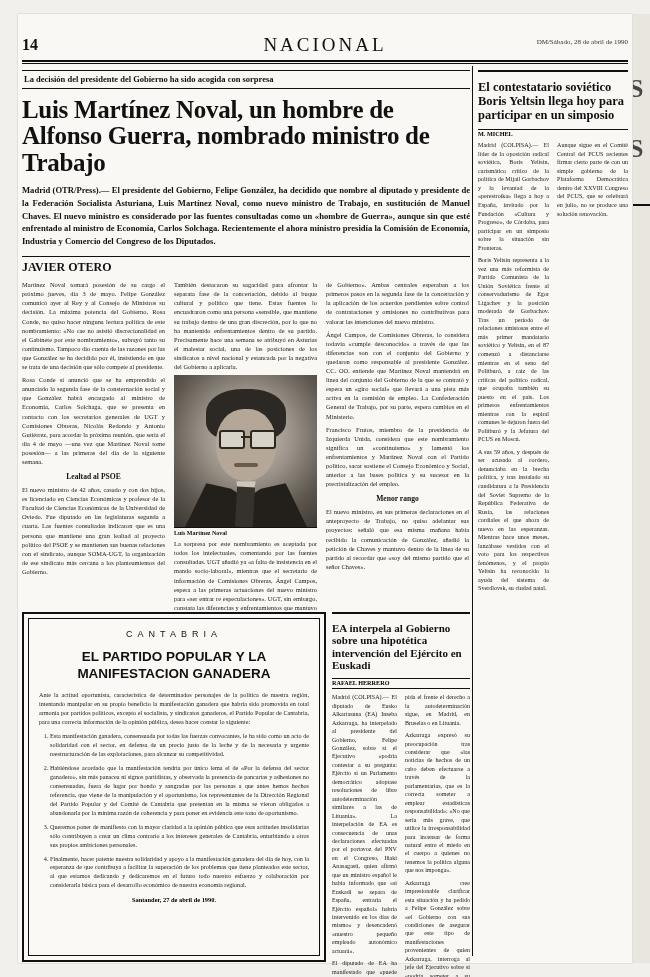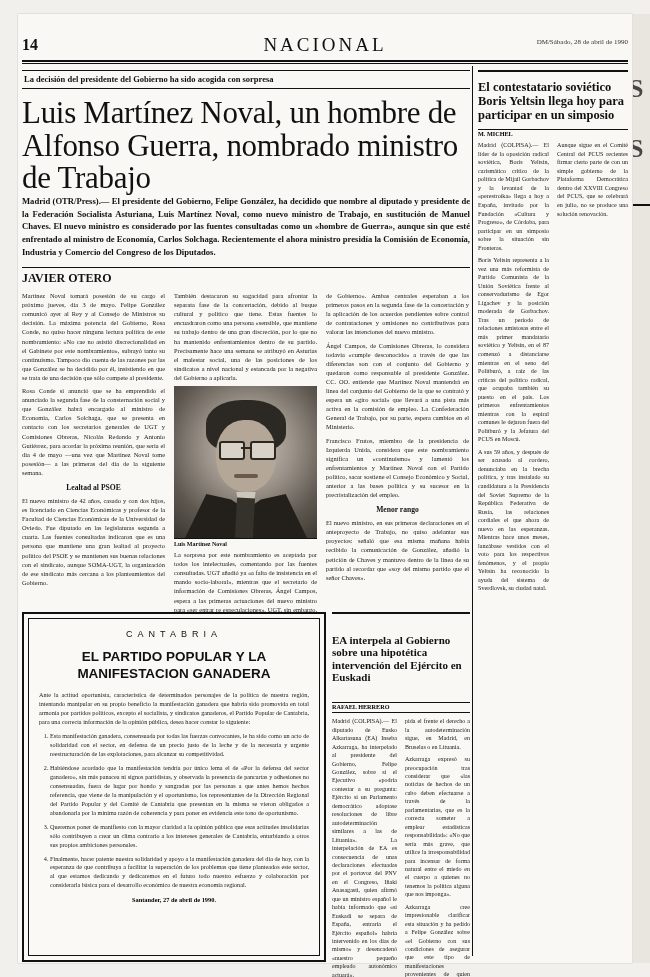--- a/index.html
+++ b/index.html
@@ -21,21 +21,21 @@
   .rule-top{position:absolute;left:22px;top:60px;width:606px;height:2px;background:#111;}
   .rule-top2{position:absolute;left:22px;top:63px;width:606px;height:1px;background:#111;}
 
   
   .left-zone{position:absolute;left:22px;top:70px;width:448px;}
   .right-zone{position:absolute;left:478px;top:70px;width:150px;}
   .vrule{position:absolute;left:472px;top:66px;width:1px;height:890px;background:#111;}
 
   .kicker{font-size:8.5px;font-weight:bold;color:#111;padding:3px 0 4px 2px;border-top:1px solid #111;border-bottom:1px solid #111;}
   h1.headline{
-    font-size:31px;line-height:1.05;font-weight:normal;color:#111;margin:8px 0 0 0;
+    font-size:25px;line-height:1.05;font-weight:bold;color:#111;margin:8px 0 8px 0;
     letter-spacing:-0.3px;
   }
   .lead{
     font-size:8.6px;line-height:1.5;text-align:justify;color:#111;font-weight:bold;
     margin:0 0 8px 0;
   }
   .byline{font-size:12px;font-weight:bold;color:#111;border-top:1px solid #111;padding-top:3px;margin-bottom:5px;}
 
   .cols3{display:flex;gap:9px;}
   .col{width:143px;}
@@ -84,21 +84,21 @@
   .pp-swoosh{position:absolute;left:18px;top:20px;width:160px;height:16px;border-bottom:3px solid #111;border-radius:0 0 60% 10%;}
   .pp-cant{text-align:center;font-size:9px;letter-spacing:5px;font-family:"Liberation Sans",sans-serif;color:#111;margin:2px 0 10px 0;}
   .ad-h{text-align:center;font-size:13.5px;font-weight:bold;line-height:1.25;color:#111;margin:0 0 8px 0;font-family:"Liberation Sans",sans-serif;}
   .ad p{font-size:6.2px;line-height:1.45;text-align:justify;margin:0 0 5px 0;color:#1a1a1a;}
   .ad ol{margin:0;padding-left:11px;}
   .ad li{font-size:6.2px;line-height:1.45;text-align:justify;margin:0 0 5px 0;color:#1a1a1a;}
   .ad-sign{text-align:center;font-size:6.4px;font-weight:bold;margin-top:6px;}
 
   
   .bstory{position:absolute;left:332px;top:612px;width:138px;}
-  .bstory .k{border-top:2px solid #111;border-bottom:1px solid #111;padding:15px 0;}
+  .bstory .k{border-top:2px solid #111;border-bottom:1px solid #111;padding:3px 0;}
   .bstory h2{font-size:11px;line-height:1.12;font-weight:bold;margin:5px 0 4px 0;color:#111;}
   .bstory .bb{font-size:6.2px;font-weight:bold;border-bottom:1px solid #111;padding-bottom:2px;margin-bottom:4px;}
   .bcols{display:flex;gap:8px;}
   .bcol{width:65px;}
   .bcol p{font-size:6.05px;line-height:1.4;text-align:justify;margin:0 0 4px 0;color:#1a1a1a;}
 </style>
 </head>
 <body>
 
 <div class="page">

